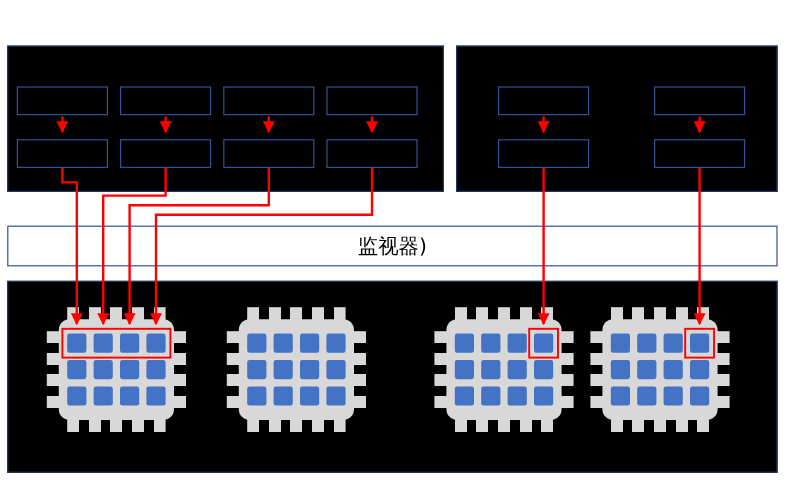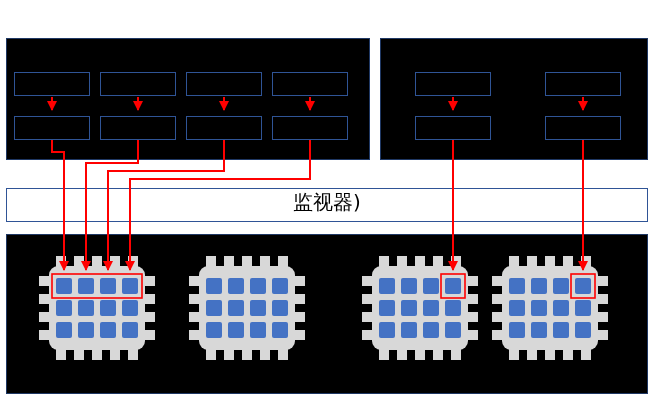--- a/index.html
+++ b/index.html
@@ -24,22 +24,22 @@
     position: absolute;
     width: 76px; height: 24px;
     background: var(--panel-bg, #000000);
     border: 1.5px solid var(--box-border, #2f5496);
   }
   .band {
     position: absolute;
     left: 6px; top: 188px; width: 642px; height: 34px;
     background: #ffffff;
     border: 1px solid var(--band-border, #2f5496);
-    display: flex; align-items: flex-start; justify-content: center;
-    font-size: 20px;
+    display: flex; align-items: center; justify-content: center;
+    font-size: 17px;
     color: var(--band-text, #000000);
   }
   .chip { position: absolute; top: 256px; width: 116px; height: 104px; }
   .pins-v {
     position: absolute; left: 17px; top: 0; width: 82px; height: 104px;
     background: repeating-linear-gradient(90deg, var(--chip-body, #d8d8d8) 0 10px, transparent 10px 18px);
   }
   .pins-h {
     position: absolute; left: 0; top: 20px; width: 116px; height: 64px;
     background: repeating-linear-gradient(180deg, var(--chip-body, #d8d8d8) 0 10px, transparent 10px 18px);

